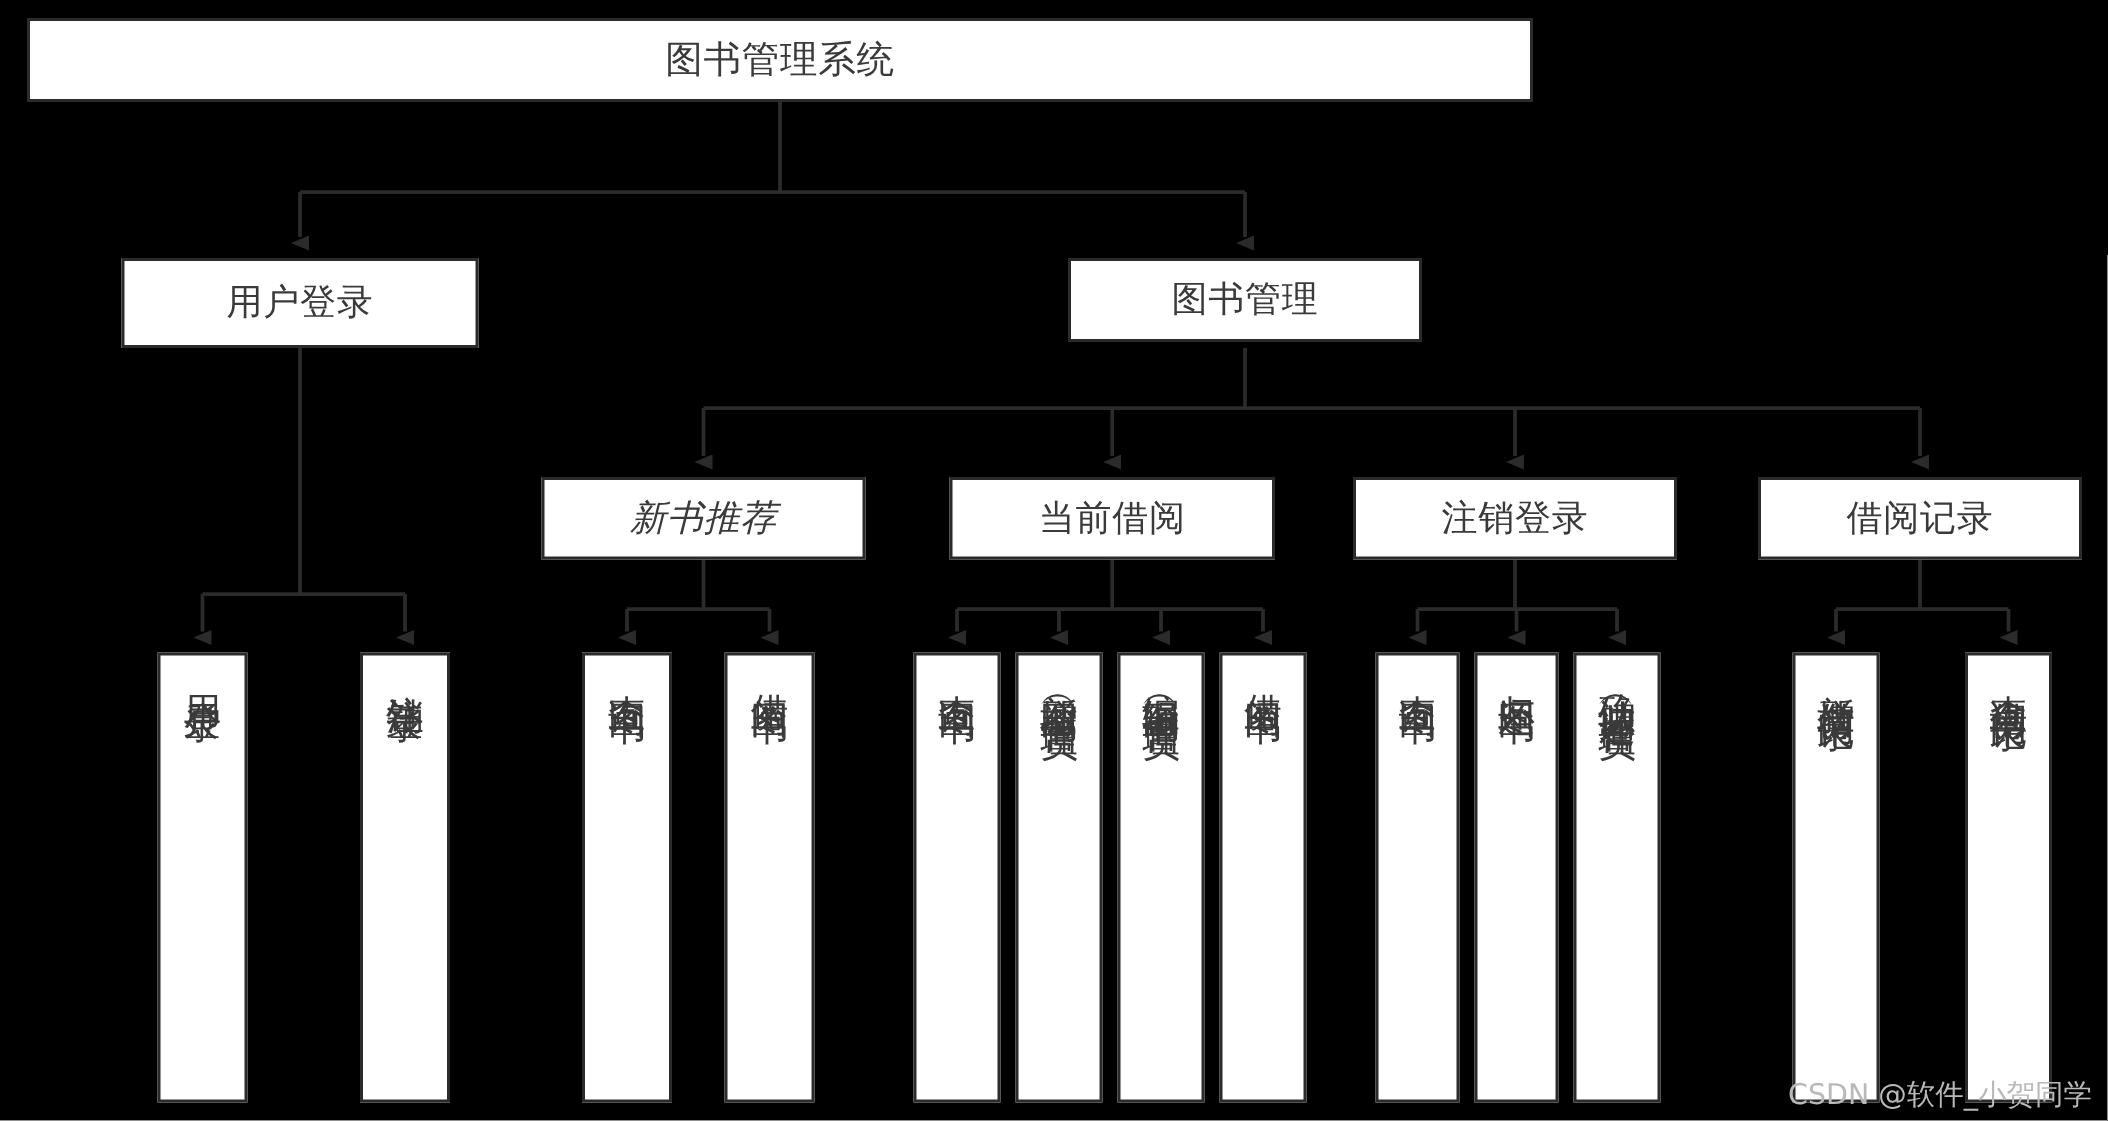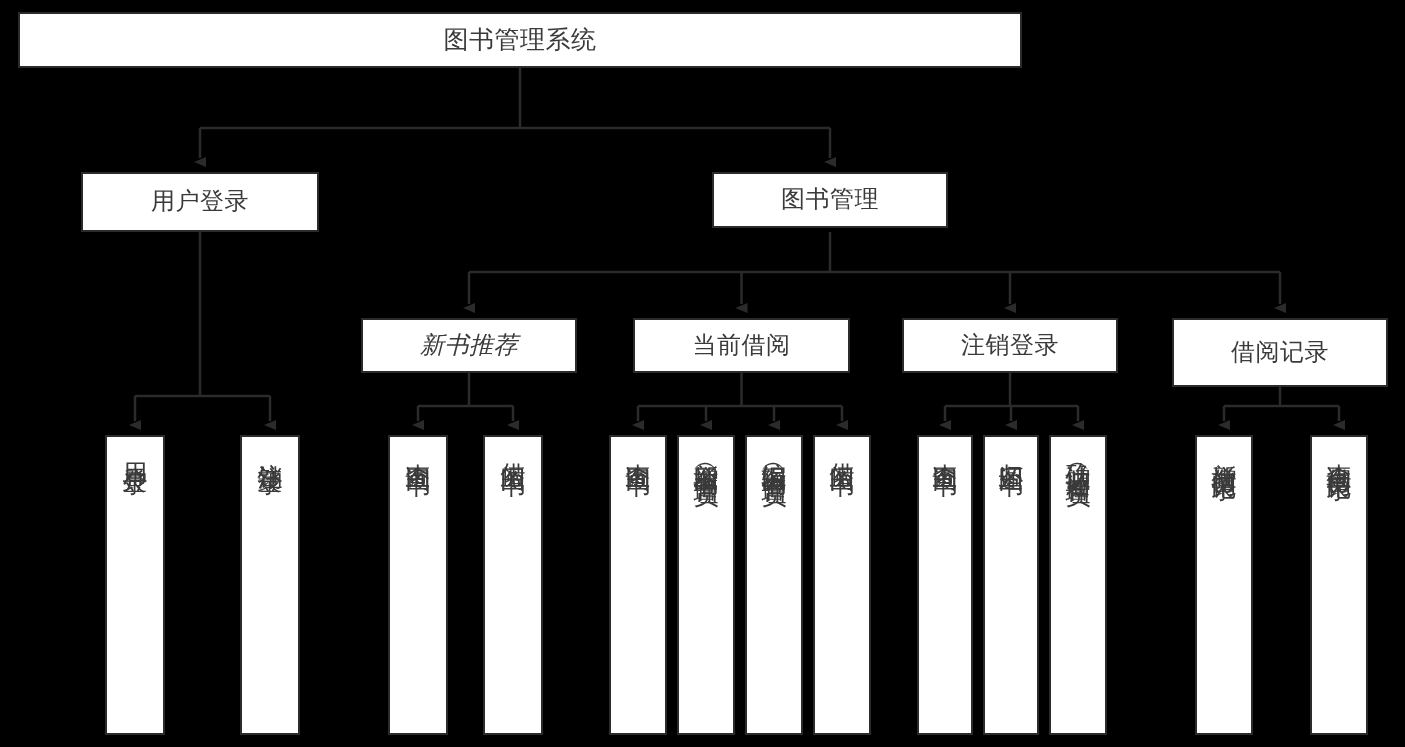--- a/index.html
+++ b/index.html
@@ -134,21 +134,21 @@
       </div>
       <div class="node horiz" style="left: 361px; top: 318px; width: 216px; height: 55px; font-style: italic;">
         <span class="label">新书推荐</span>
       </div>
       <div class="node horiz" style="left: 633px; top: 318px; width: 217px; height: 55px;">
         <span class="label">当前借阅</span>
       </div>
       <div class="node horiz" style="left: 902px; top: 318px; width: 216px; height: 55px;">
         <span class="label">注销登录</span>
       </div>
-      <div class="node horiz" style="left: 1172px; top: 318px; width: 216px; height: 69px; justify-content: center;">
+      <div class="node horiz" style="left: 1172px; top: 318px; width: 216px; height: 55px; justify-content: center;">
         <span class="label">借阅记录</span>
       </div>
       <div class="node vert" style="left: 105px; top: 435px; width: 60px; height: 300px;">
         <span class="label">用户登录</span>
       </div>
       <div class="node vert" style="left: 240px; top: 435px; width: 60px; height: 300px;">
         <span class="label">注销登录</span>
       </div>
       <div class="node vert" style="left: 388px; top: 435px; width: 60px; height: 300px;">
         <span class="label">查询图书</span>
@@ -178,14 +178,15 @@
         <span class="label">确认归还（管理员）</span>
       </div>
       <div class="node vert" style="left: 1195px; top: 435px; width: 58px; height: 300px;">
         <span class="label">新增借阅记录</span>
       </div>
       <div class="node vert" style="left: 1310px; top: 435px; width: 58px; height: 300px;">
         <span class="label">查询借阅记录</span>
       </div>
     </div>
 
+  <div class="watermark">CSDN @软件_小贺同学</div>
 
 </div>
 
 </body></html>

